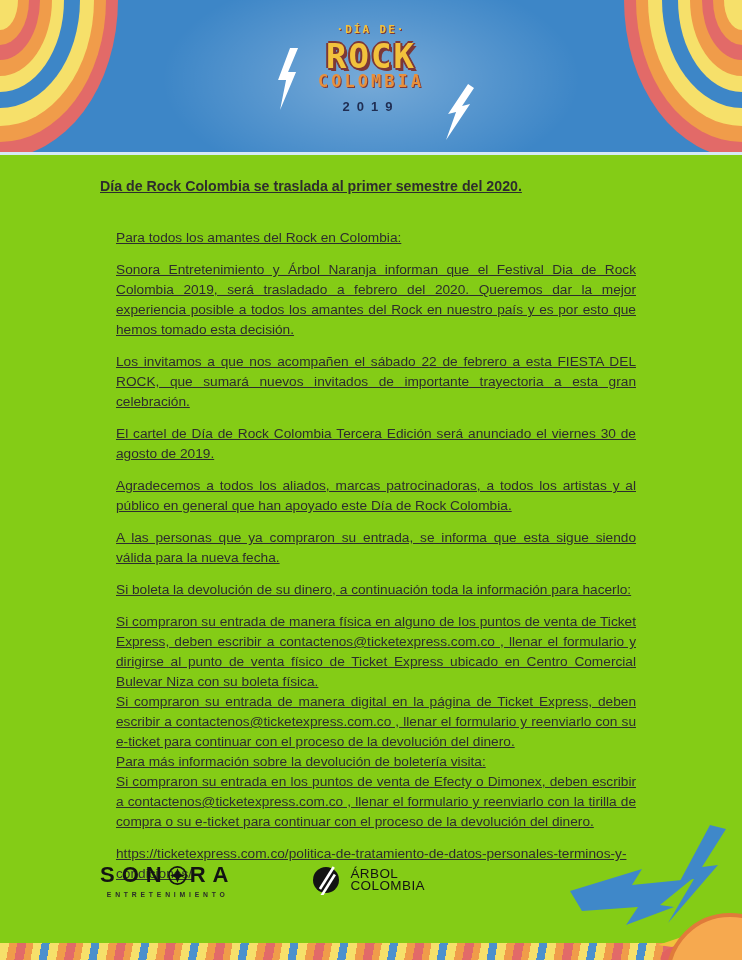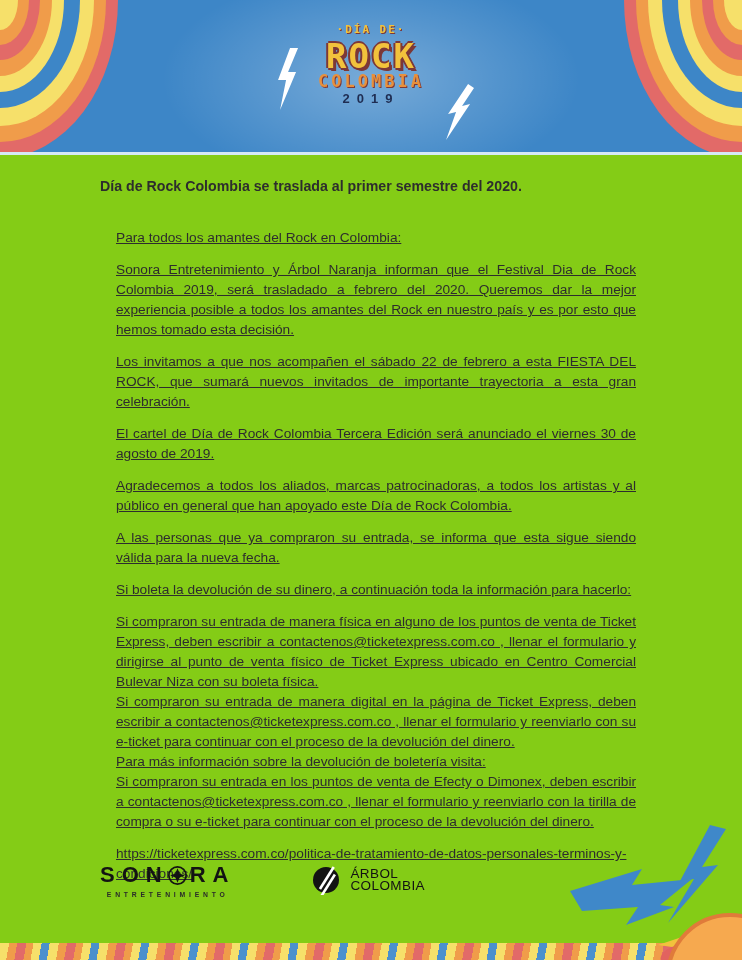--- a/index.html
+++ b/index.html
@@ -28,31 +28,31 @@
     text-align:center; font-family:"DejaVu Sans Mono", monospace; font-weight:bold;
     line-height:1; white-space:nowrap;
   }
   .logo-top  { font-size:11px; color:#f2c23c; letter-spacing:2px; text-shadow:1px 1px 0 #7c3838; }
   .logo-main { font-size:34px; color:#f2c23c; letter-spacing:2px; margin-top:4px;
                text-shadow:-2px 0 0 #7c3838, 2px 0 0 #7c3838, 0 -2px 0 #7c3838,
                            0 2px 0 #7c3838, 3px 3px 0 #7c3838; }
   .logo-sub  { font-size:17px; color:#e8903c; letter-spacing:3px; margin-top:0;
                text-shadow:1px 1px 0 #7c3838; }
   .logo-year { font-family:"Liberation Sans", sans-serif; font-weight:800;
-               font-size:13px; color:#1f2d52; letter-spacing:7px; margin-top:2px; }
+               font-size:13px; color:#1f2d52; letter-spacing:7px; margin-top:10px; }
   .bolt { position:absolute; }
   .bolt-left  { left:-42px; top:24px; }
   .bolt-right { right:-50px; top:60px; }
 
   
   .content {
     position:absolute; top:176px; left:100px; width:552px;
     font-size:13.7px; line-height:20px;
   }
-  .title { font-size:14.2px; font-weight:bold; margin:0 0 32px; }
+  .title { font-size:14.2px; font-weight:bold; margin:0 0 32px;text-decoration:underline; }
   .para  { margin:0 16px 12px;text-decoration:underline; }
   .justify { text-align:justify; }
   .tight { margin-bottom:0; }
   .wrap  { overflow-wrap:anywhere; }
 
   
   .footer { position:absolute; top:862px; left:100px; display:flex; align-items:flex-start; gap:76px; }
   .sonora { text-align:center; }
   .sonora-name { display:flex; align-items:center; font-weight:bold; font-size:22px;
                  letter-spacing:7px; color:#131313; }

